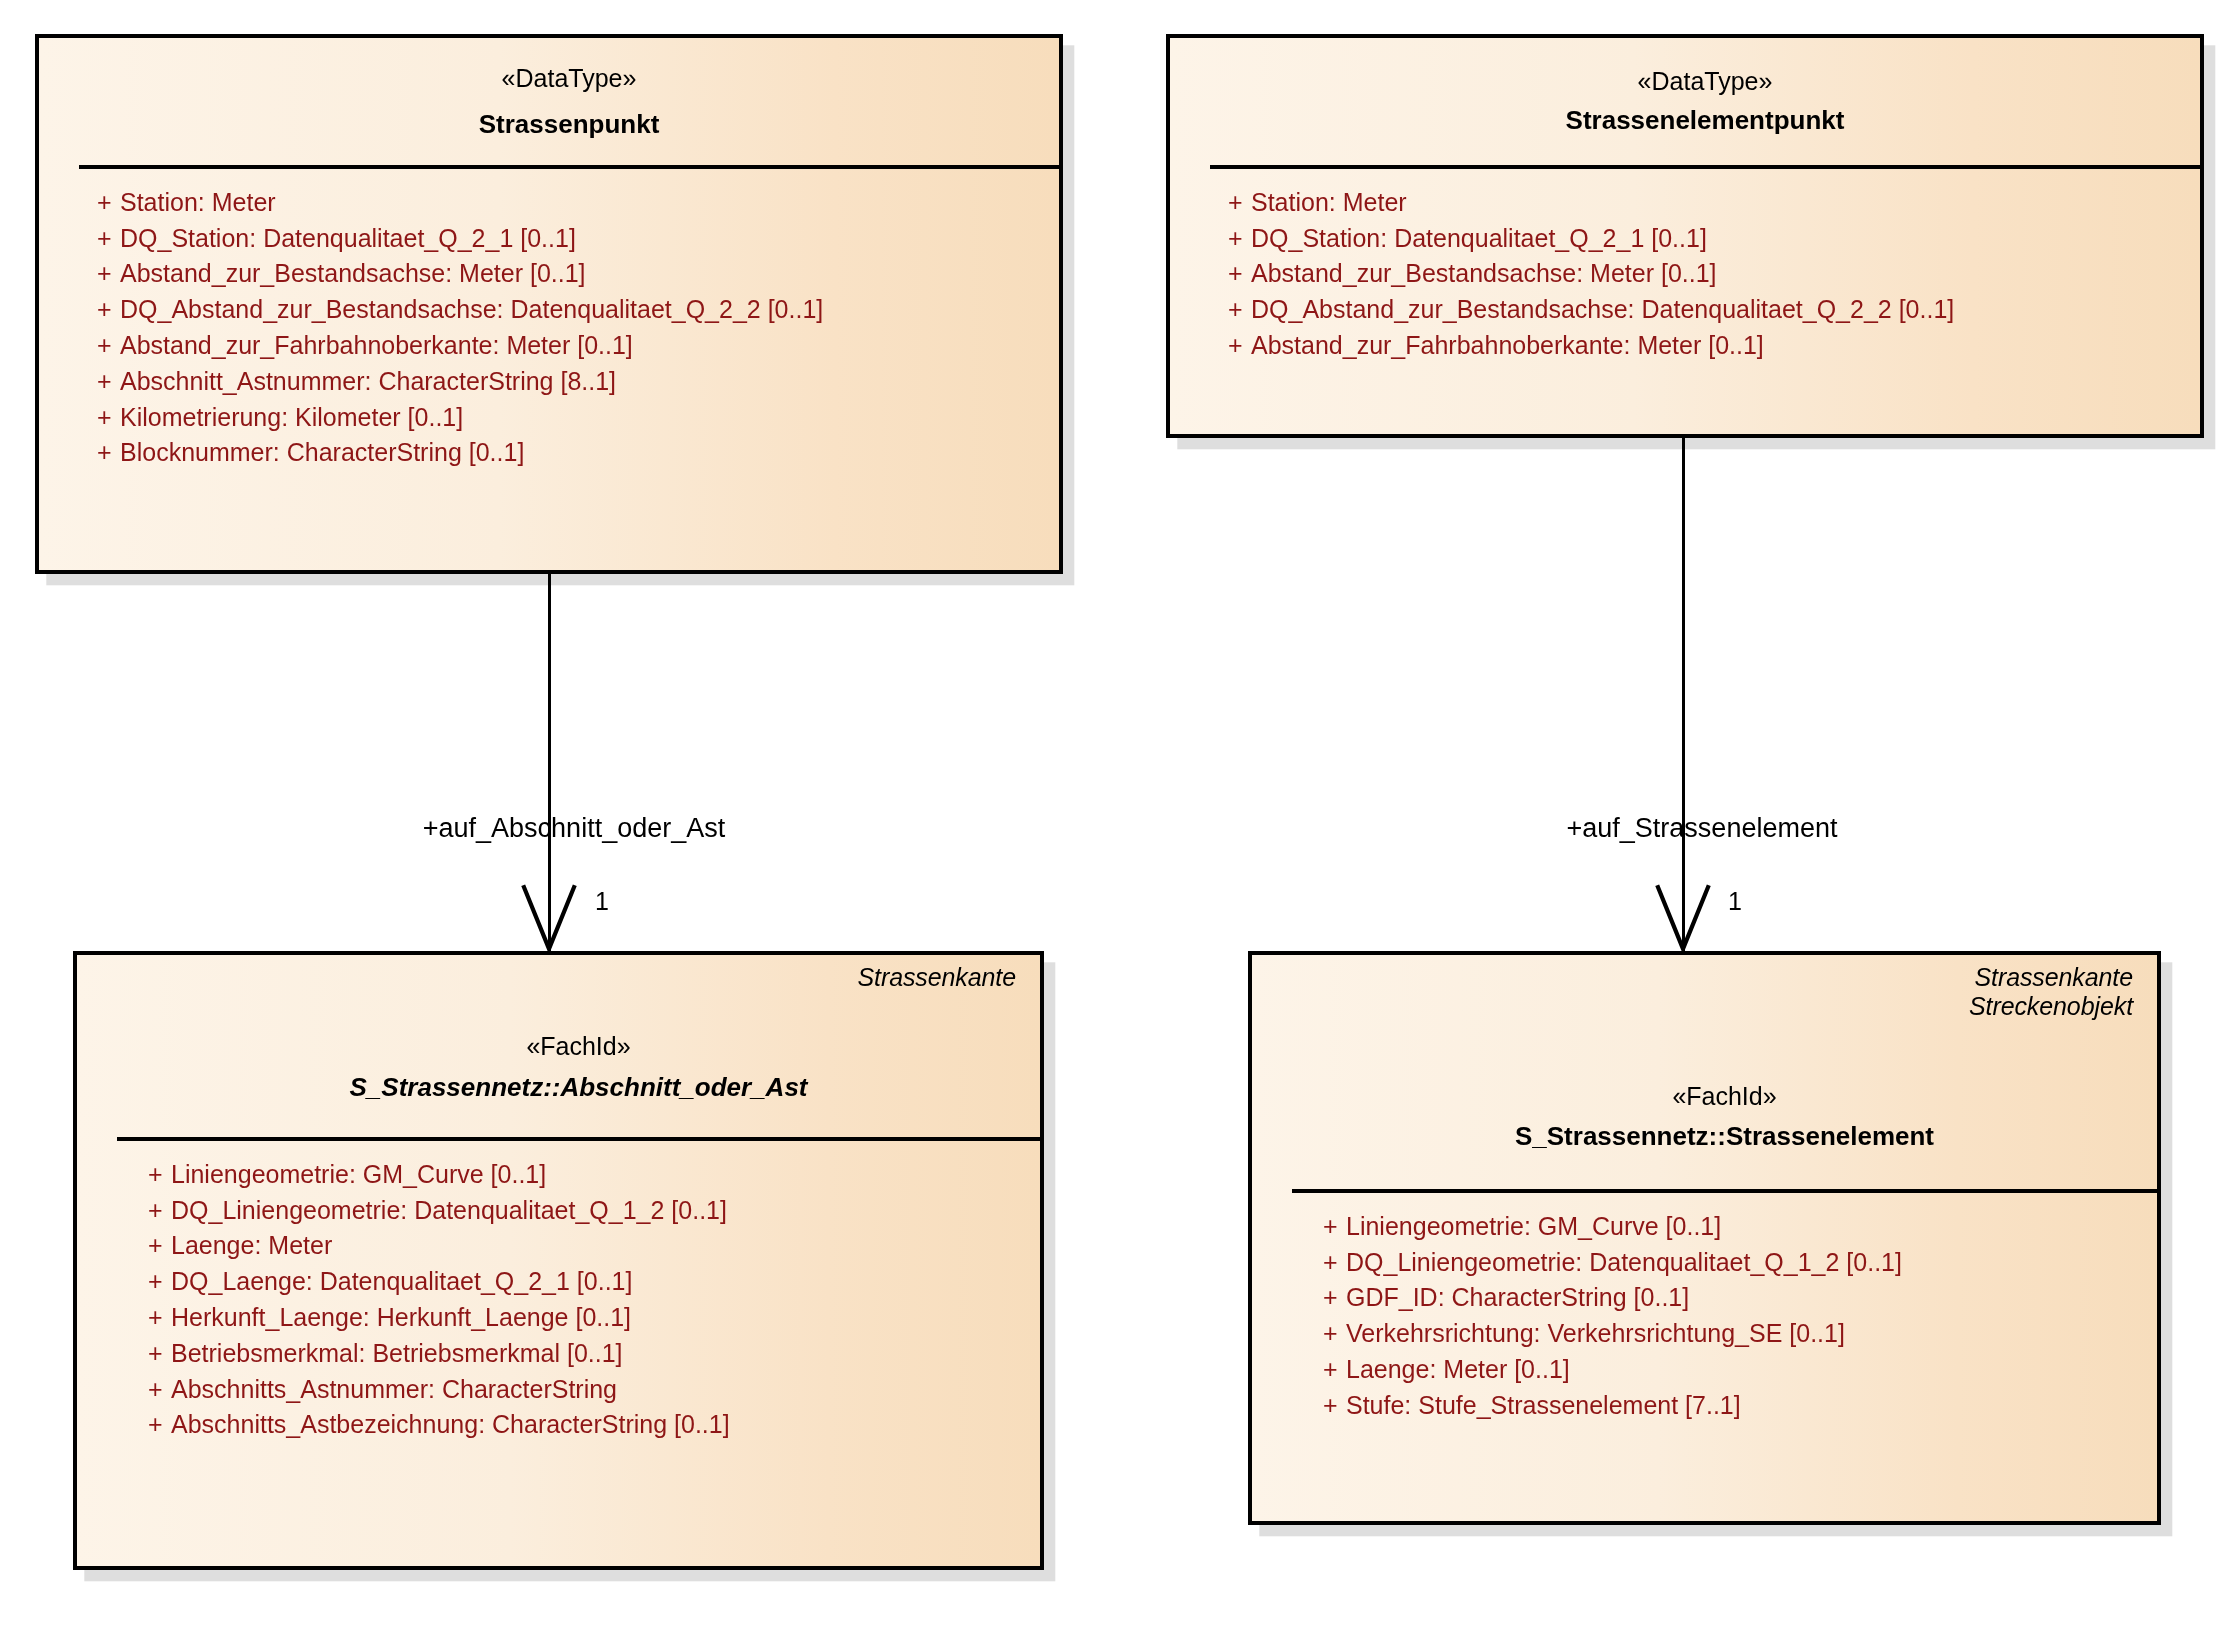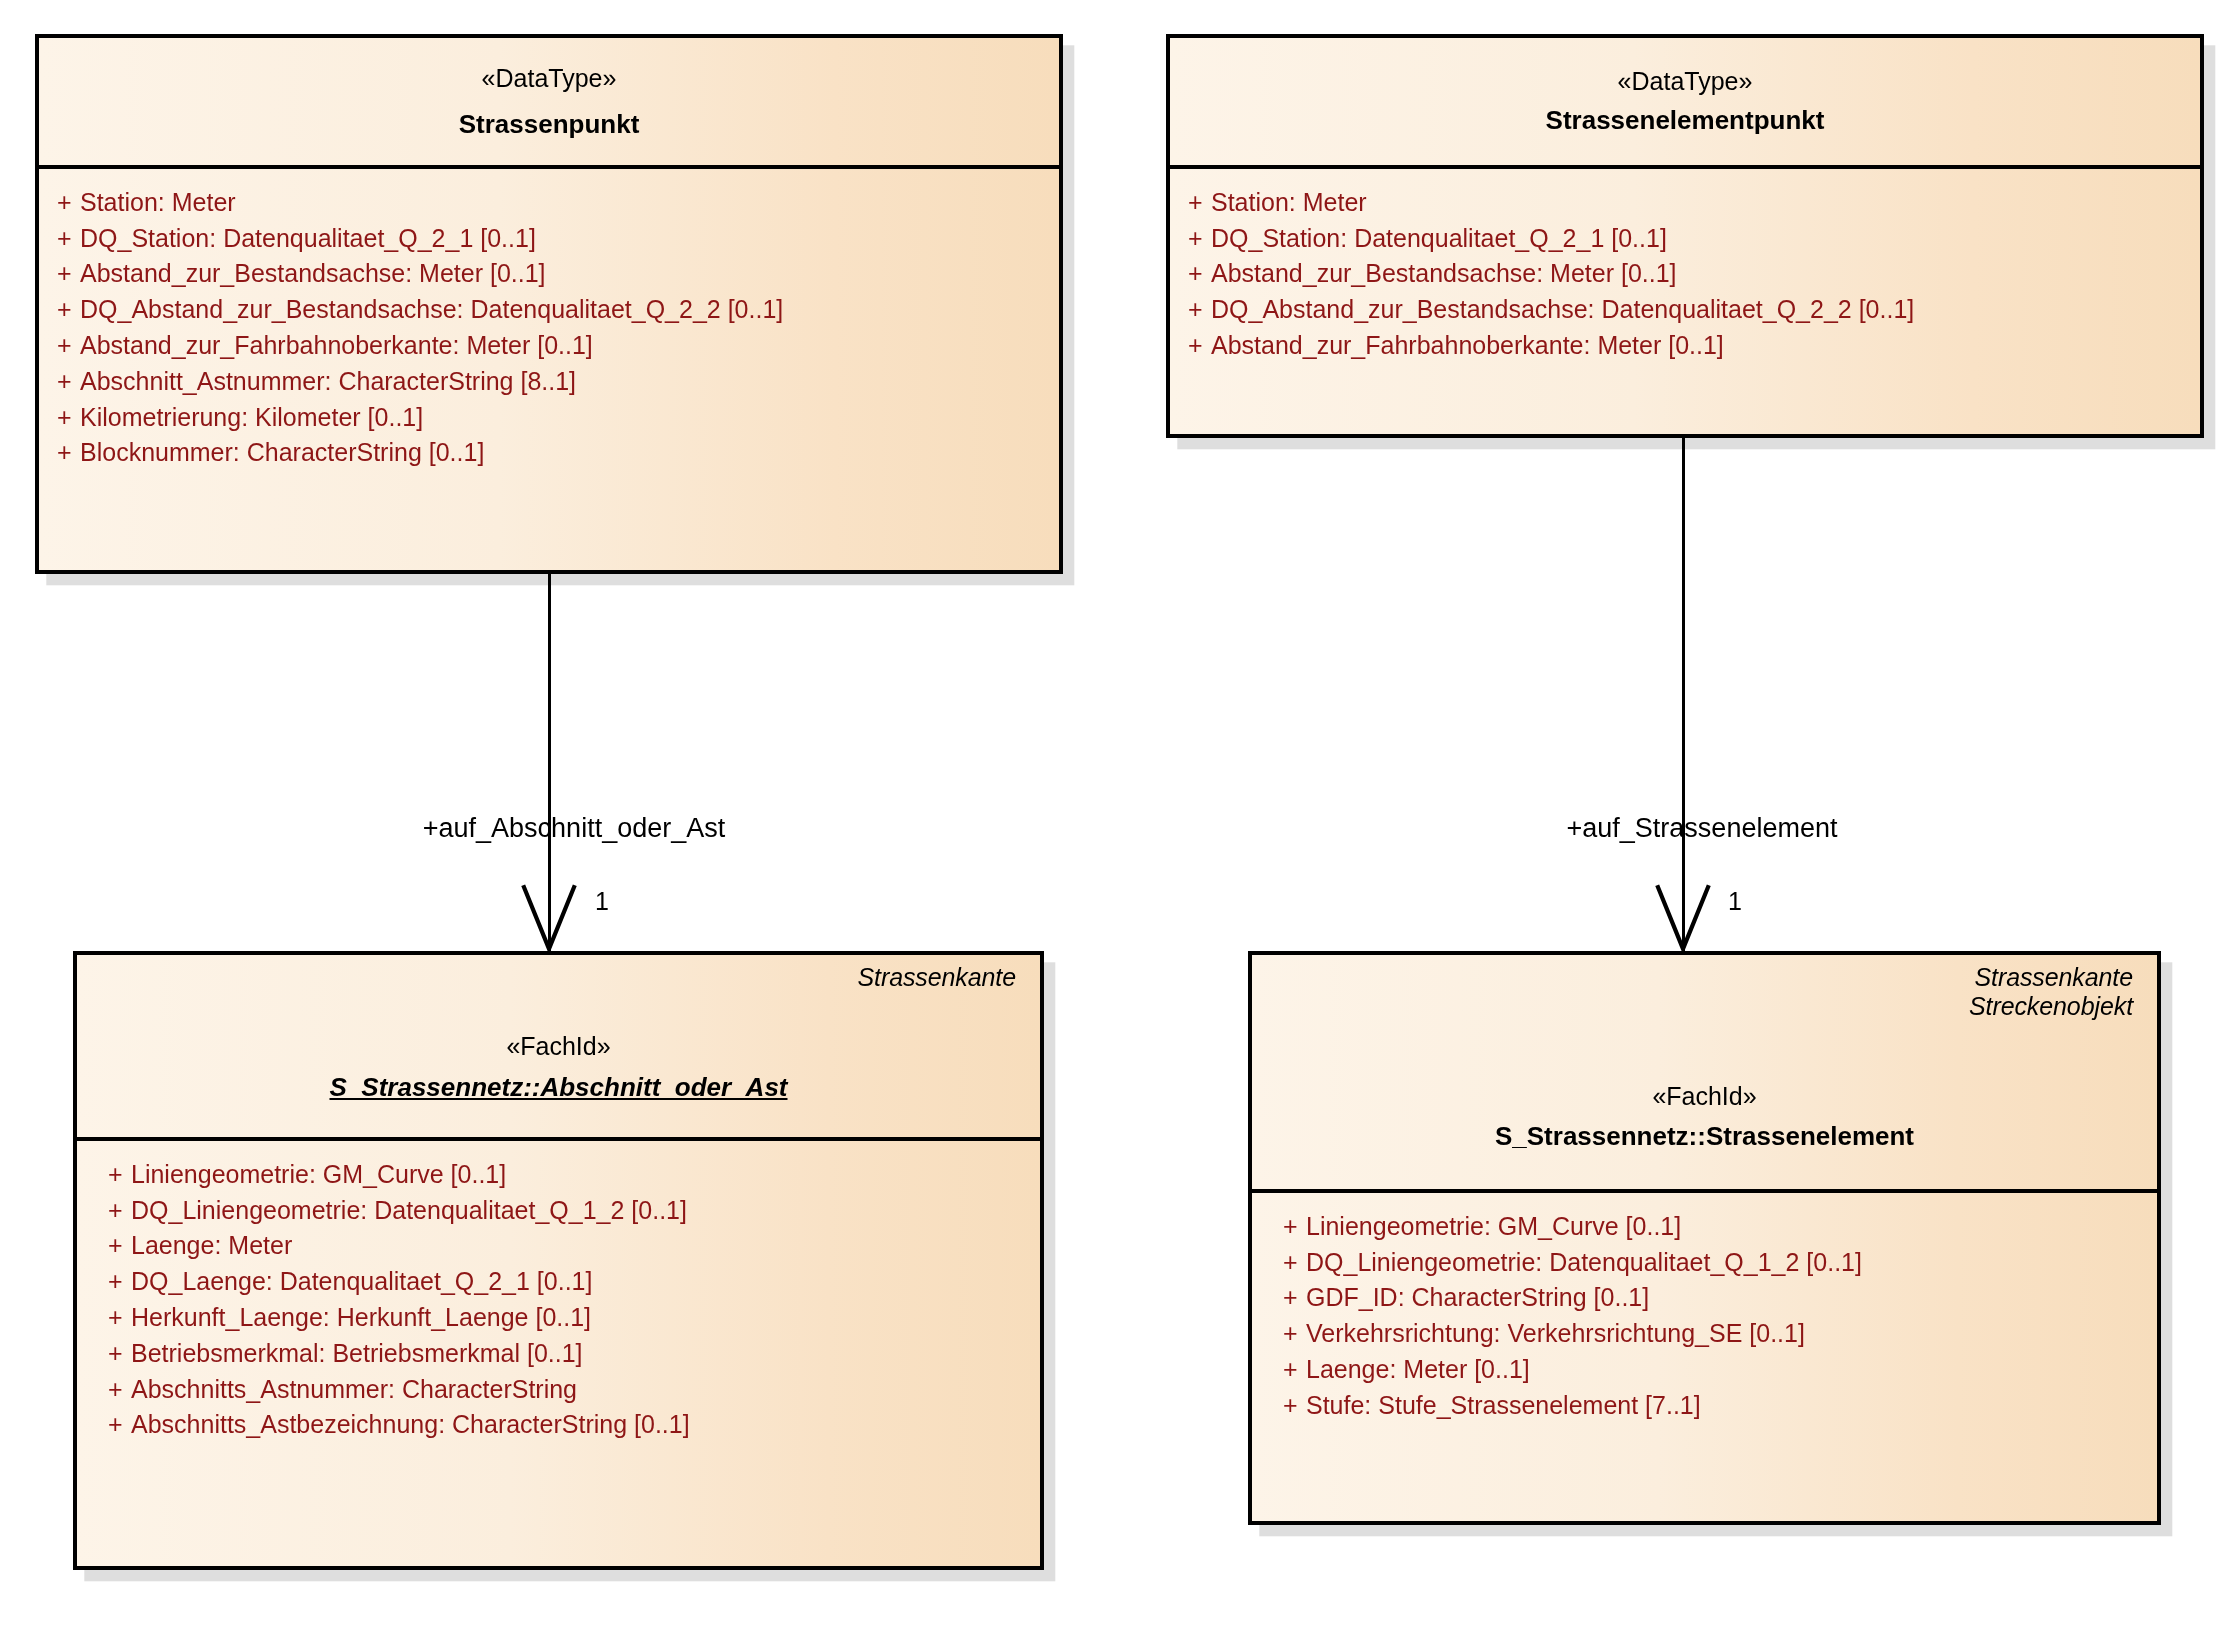--- a/index.html
+++ b/index.html
@@ -15,20 +15,21 @@
     overflow: hidden;
   }
 
   
   .uml-box {
     position: absolute;
     box-sizing: border-box;
     border: 4.2px solid #000000;
     background: linear-gradient(to right, #fdf4e8 0%, #fbeedd 45%, #f9e2c6 78%, #f7ddbc 100%);
     box-shadow: 11.3px 11.3px 0 0 #dedede;
+    padding-left: 40px;
   }
   .uml-header {
     box-sizing: border-box;
     border-bottom: 4.2px solid #000000;
     position: relative;
     display: flex;
     flex-direction: column;
     justify-content: center;
     align-items: center;
   }
@@ -56,21 +57,21 @@
     text-align: center;
     white-space: nowrap;
   }
   .class-name {
     font-size: 26px;
     font-weight: 700;
     color: #000000;
     text-align: center;
     white-space: nowrap;
   }
-  .class-name.italic { font-style: italic; text-decoration: underline; }
+  .class-name.italic { font-style: italic; }
 
   
   .uml-attrs {
     padding: 15.5px 0 14.3px 0;
   }
   .attr-row {
     display: flex;
     align-items: baseline;
     color: #8e1616;
     font-size: 25px;

